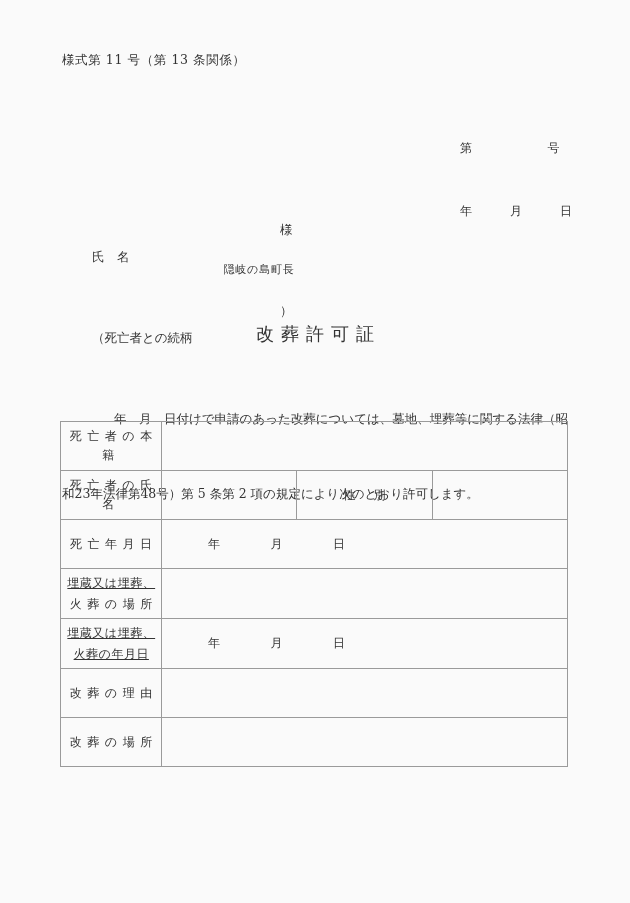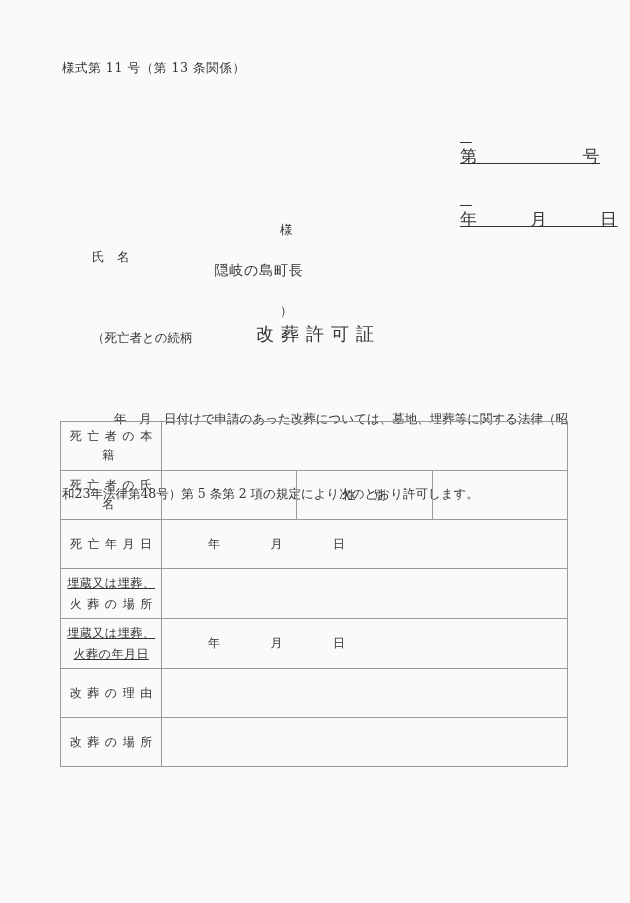--- a/index.html
+++ b/index.html
@@ -14,35 +14,34 @@
     color: #333333;
     position: relative;
     overflow: hidden;
     -webkit-font-smoothing: antialiased;
   }
 
   
   .form-code {
     position: absolute;
     left: 62px;
-    top: 60px;
+    top: 52px;
     font-size: 12.5px;
     letter-spacing: 0.6px;
     white-space: pre;
   }
 
   .doc-number-block {
     position: absolute;
     left: 460px;
-    top: 104px;
-    font-size: 17px;
+    top: 96px;
+    font-size: 12px;
     letter-spacing: 0.5px;
     line-height: 21px;
     white-space: pre;
-    text-decoration: underline;
   }
 
   
   .addressee {
     position: absolute;
     left: 76px;
     top: 162px;
     font-size: 12.5px;
     line-height: 27px;
     white-space: pre;
@@ -58,21 +57,21 @@
     top: 0;
   }
 
   
   .issuer {
     position: absolute;
     left: 0;
     top: 262px;
     width: 518px;
     text-align: center;
-    font-size: 14px;
+    font-size: 11px;
     letter-spacing: 0.8px;
     white-space: pre;
   }
 
   
   .cert-title {
     position: absolute;
     left: 0;
     top: 322px;
     width: 630px;

